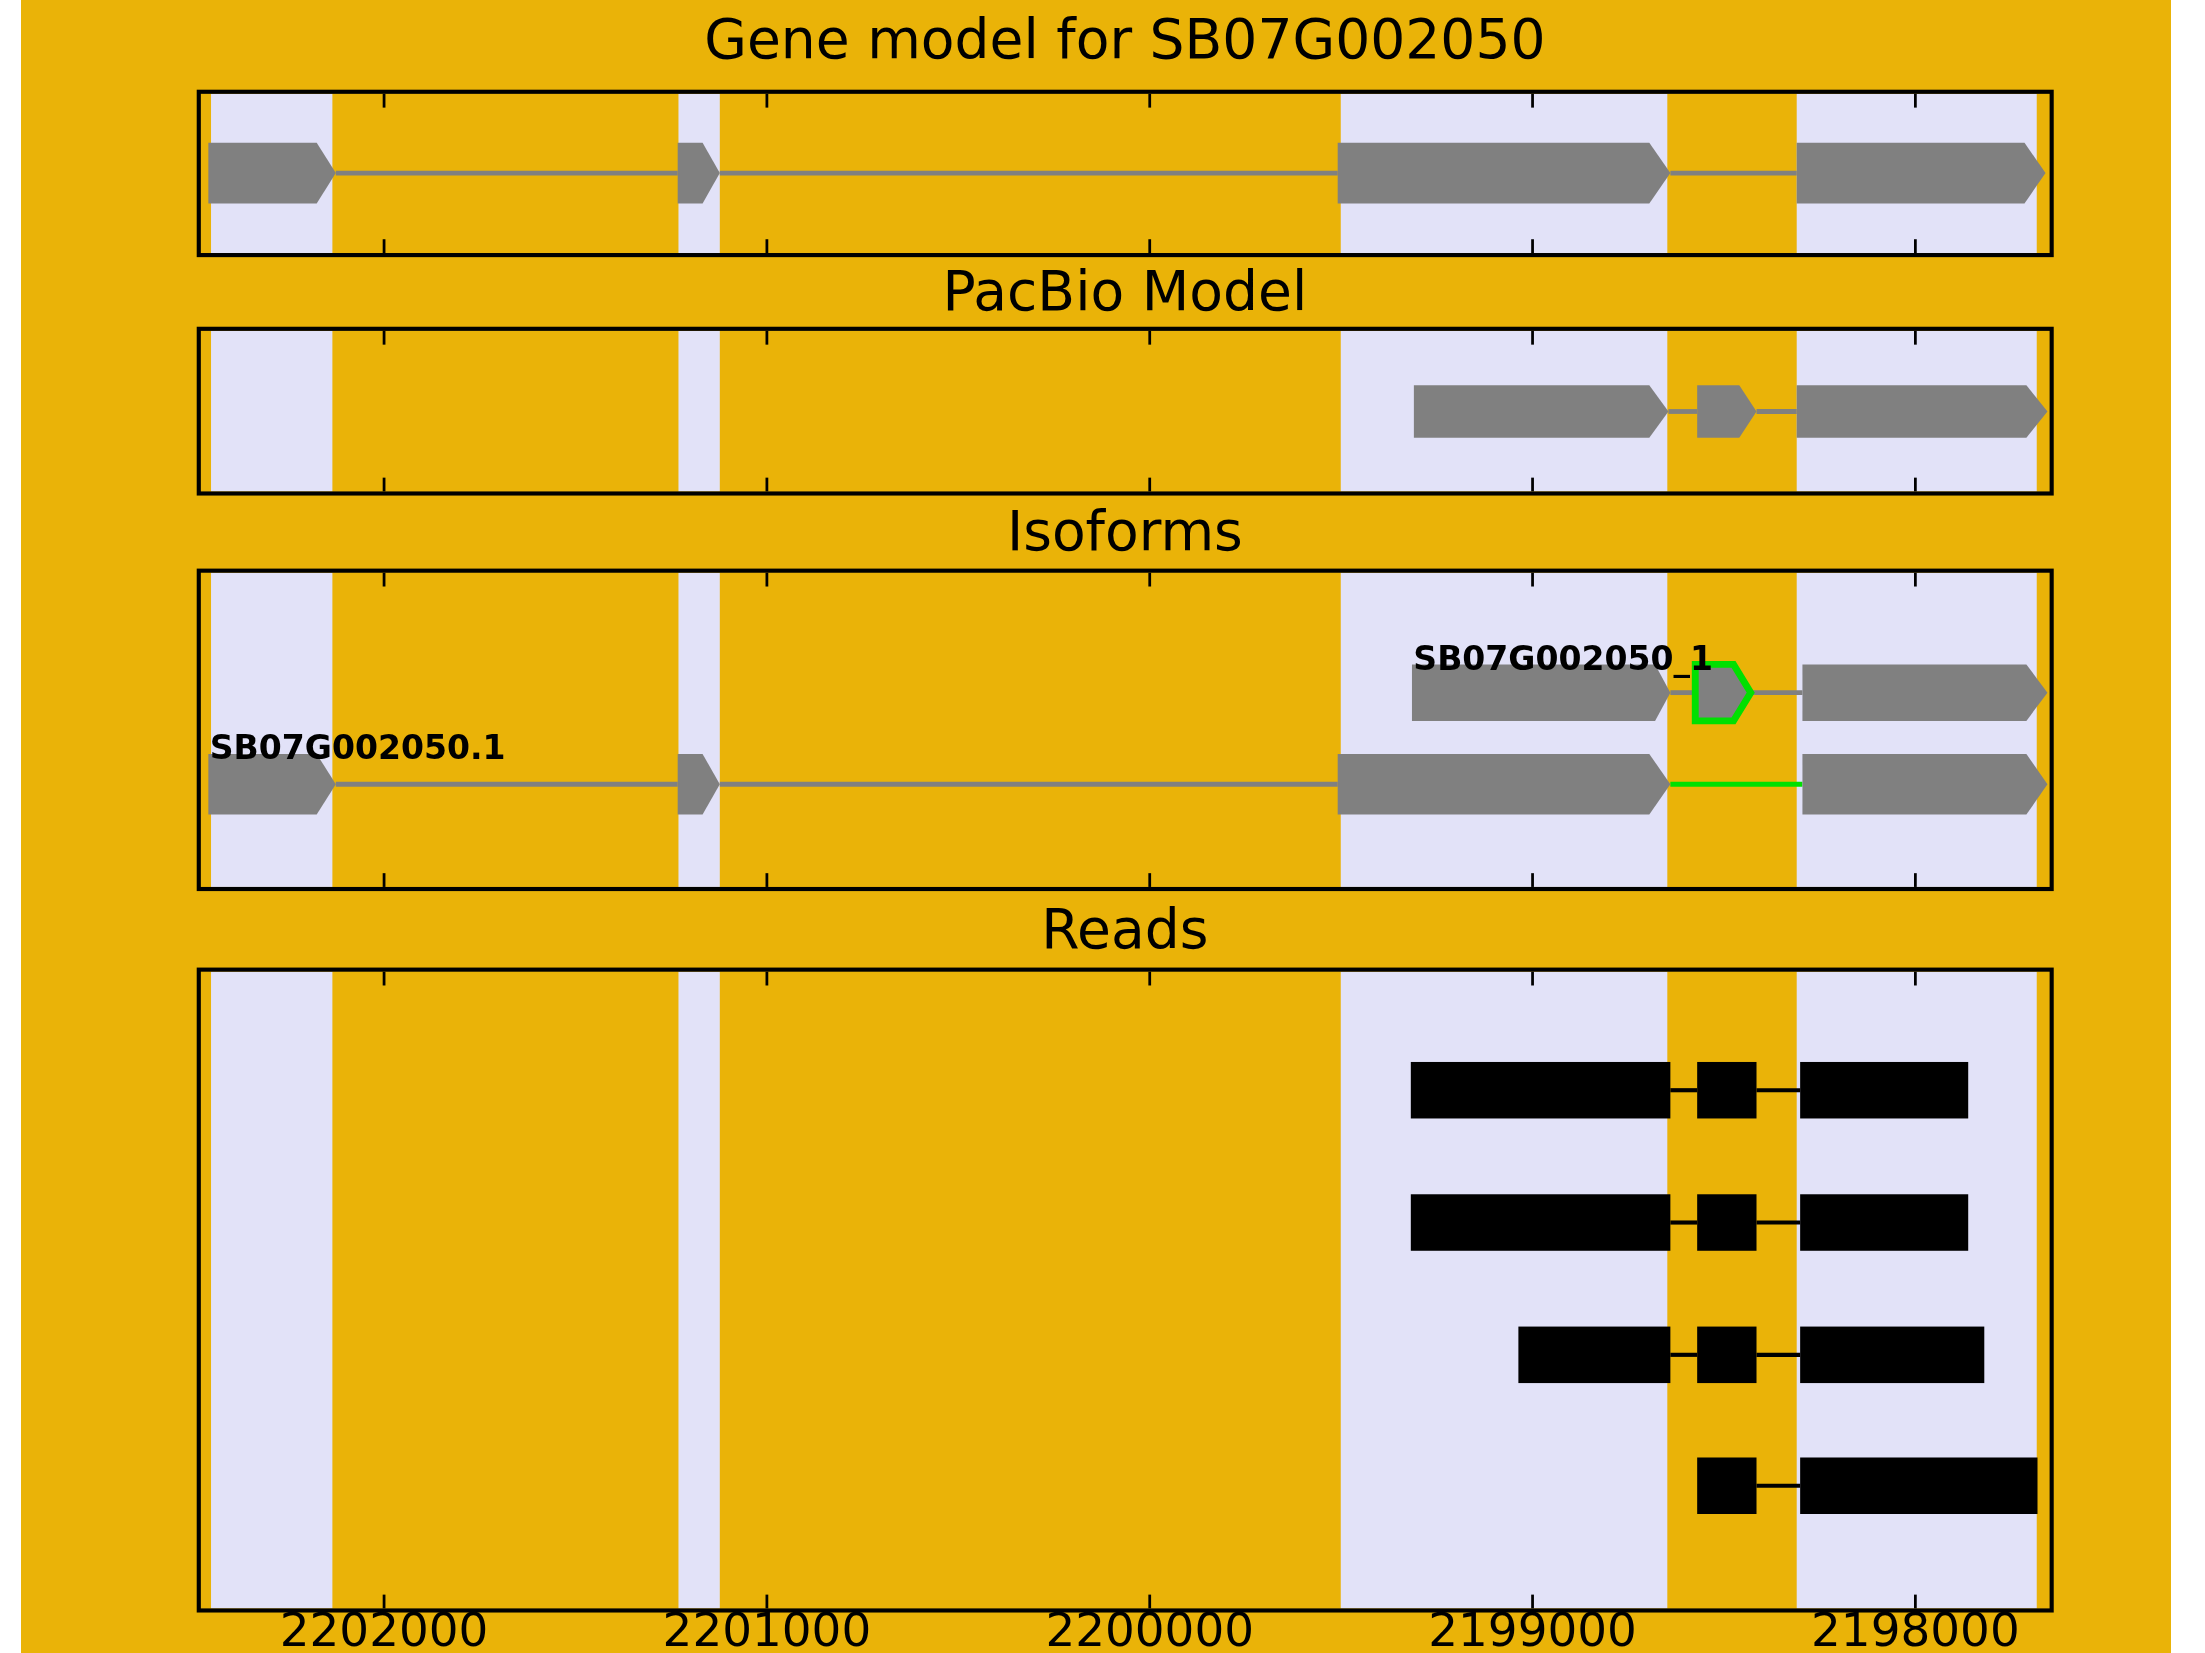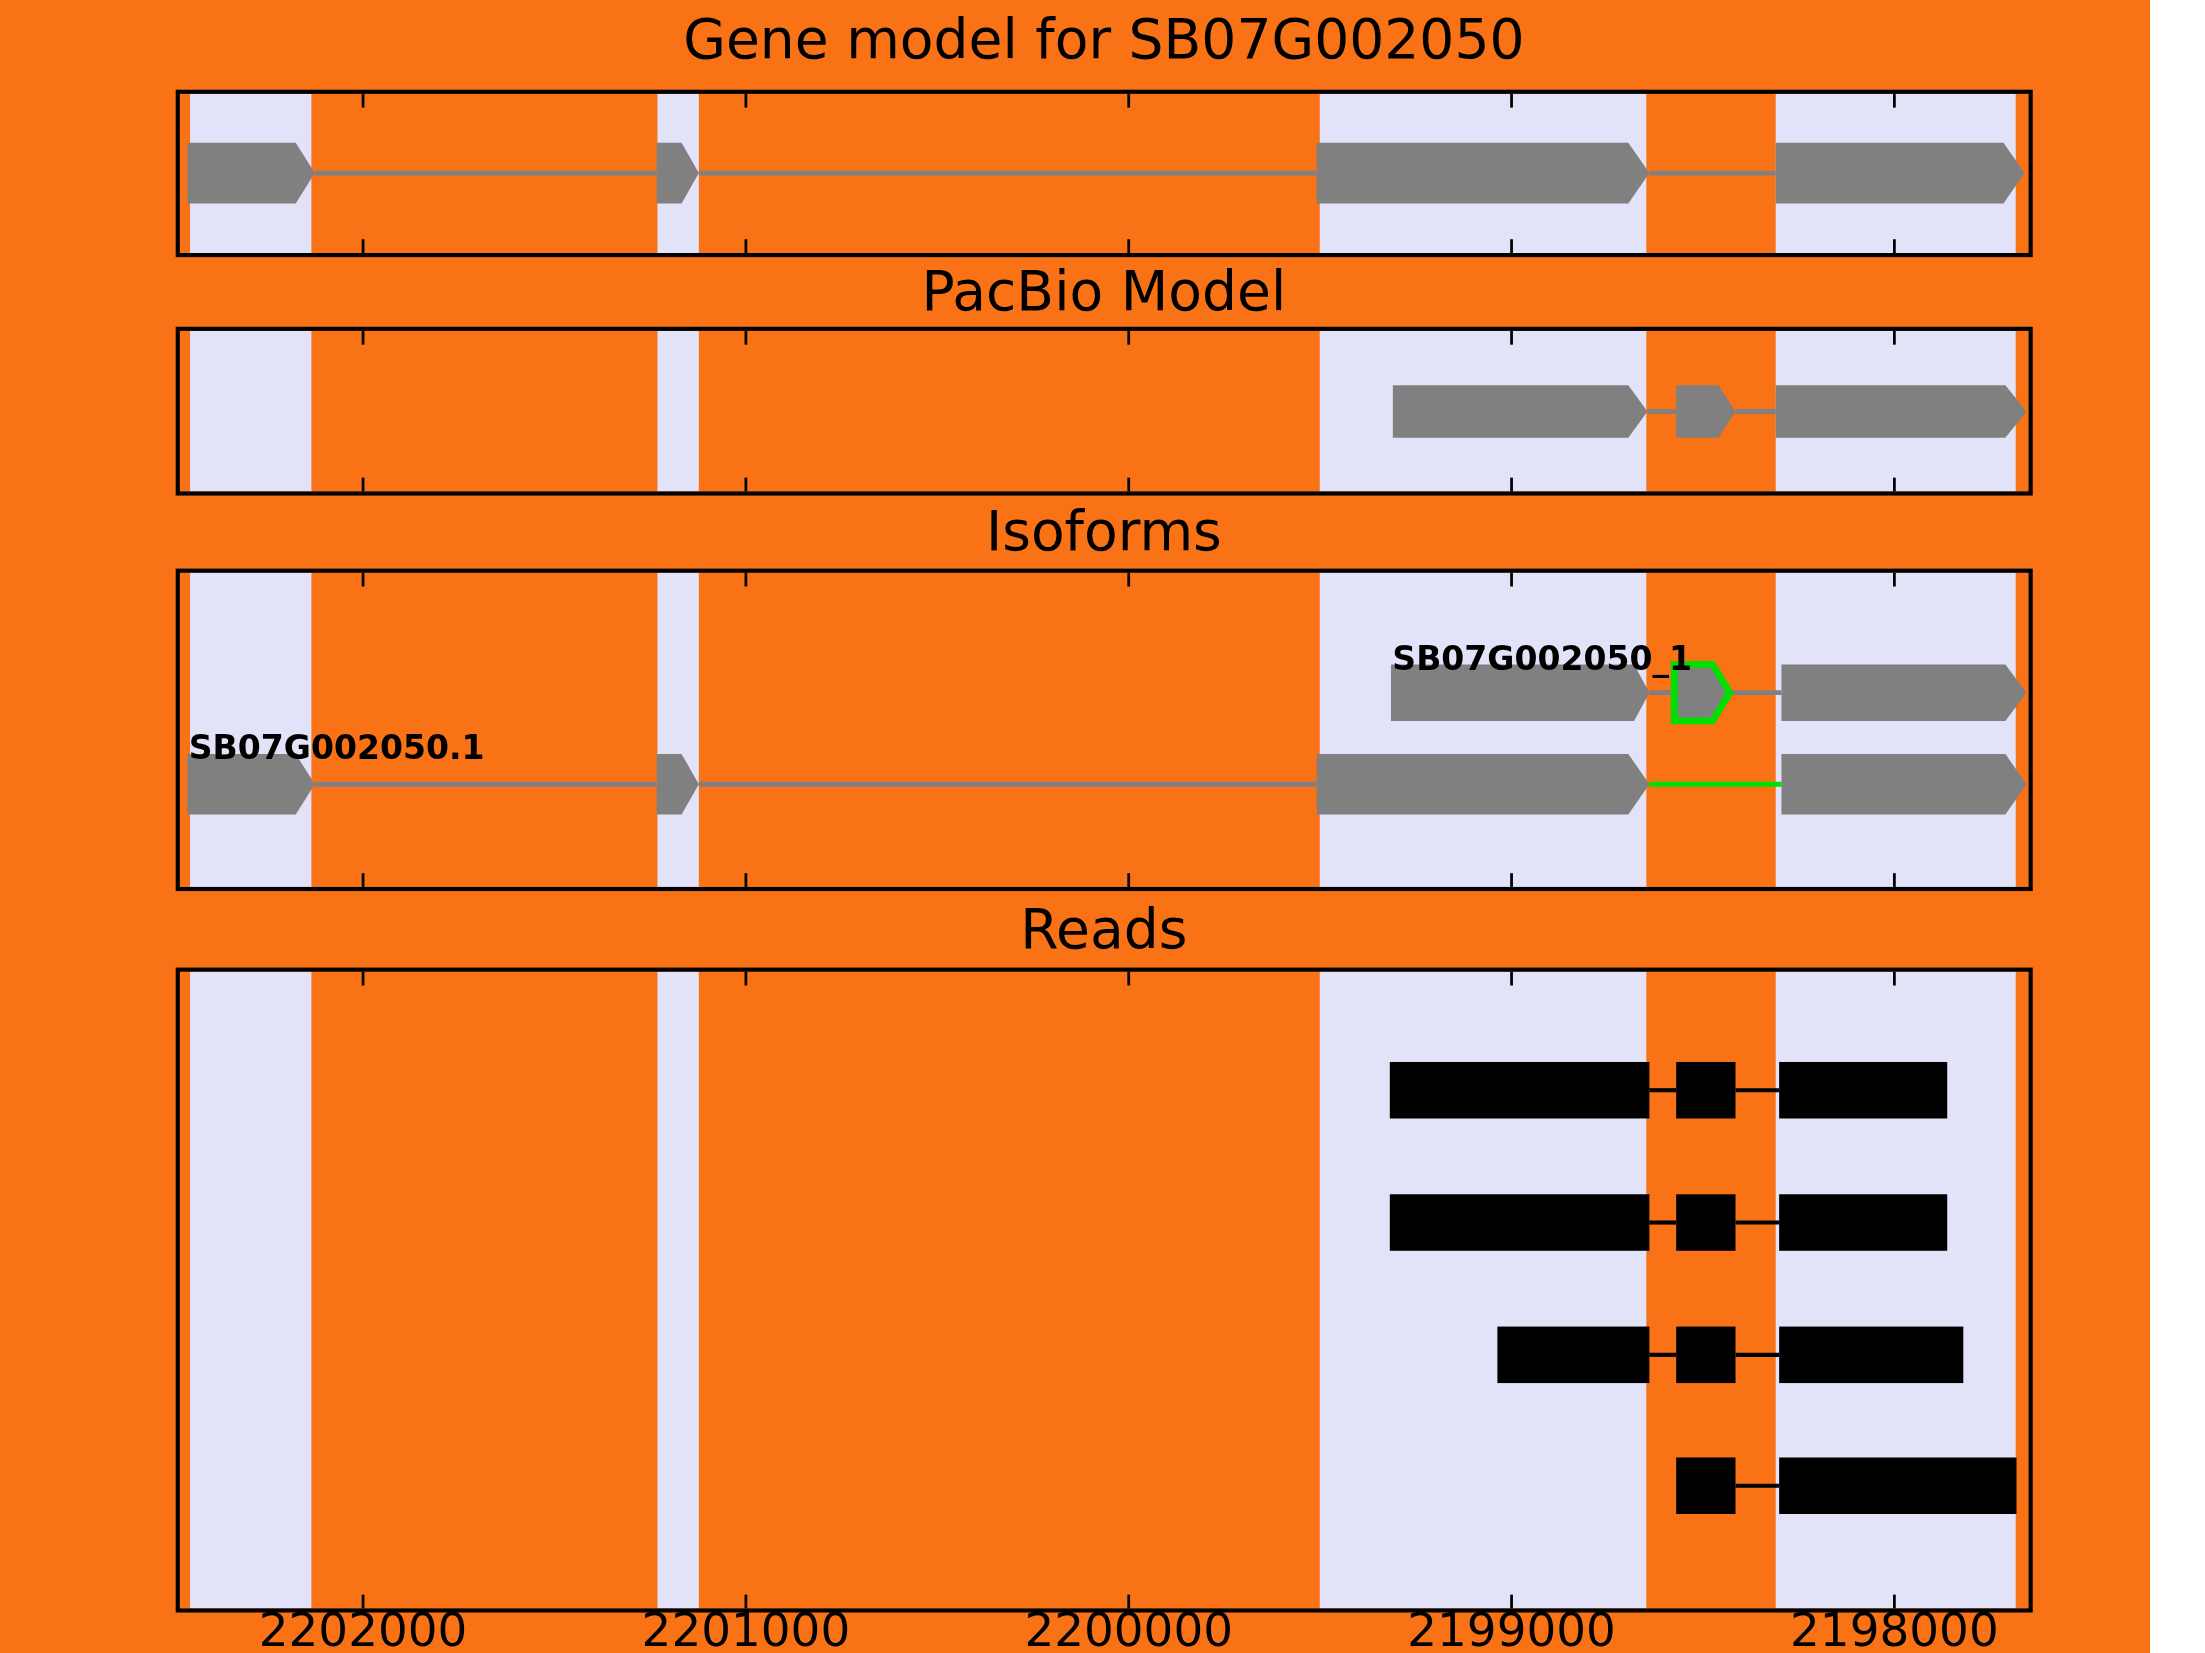--- a/index.html
+++ b/index.html
@@ -1,16 +1,16 @@
 <!DOCTYPE html>
 <html style="font-size:11px"><head>
 <meta charset="utf-8">
 <style>
   html,body{margin:0;padding:0;background:#ffffff;}
-  #fig-wrap{width:2150px;height:1654px;background:#f97316;position:relative;}
+  #fig-wrap{width:2150px;height:1654px;background:#eab308;position:relative;margin-left:21px;}
   svg{display:block;}
   text{font-family:"DejaVu Sans","Liberation Sans",sans-serif;fill:#000000;}
   .panel-title{font-size:80px;text-anchor:middle;}
   .tick-label{font-size:68px;text-anchor:middle;}
   .iso-label{font-size:48px;font-weight:bold;text-anchor:start;}
 </style>
 </head>
 <body>
 
 <div id="fig-wrap">

